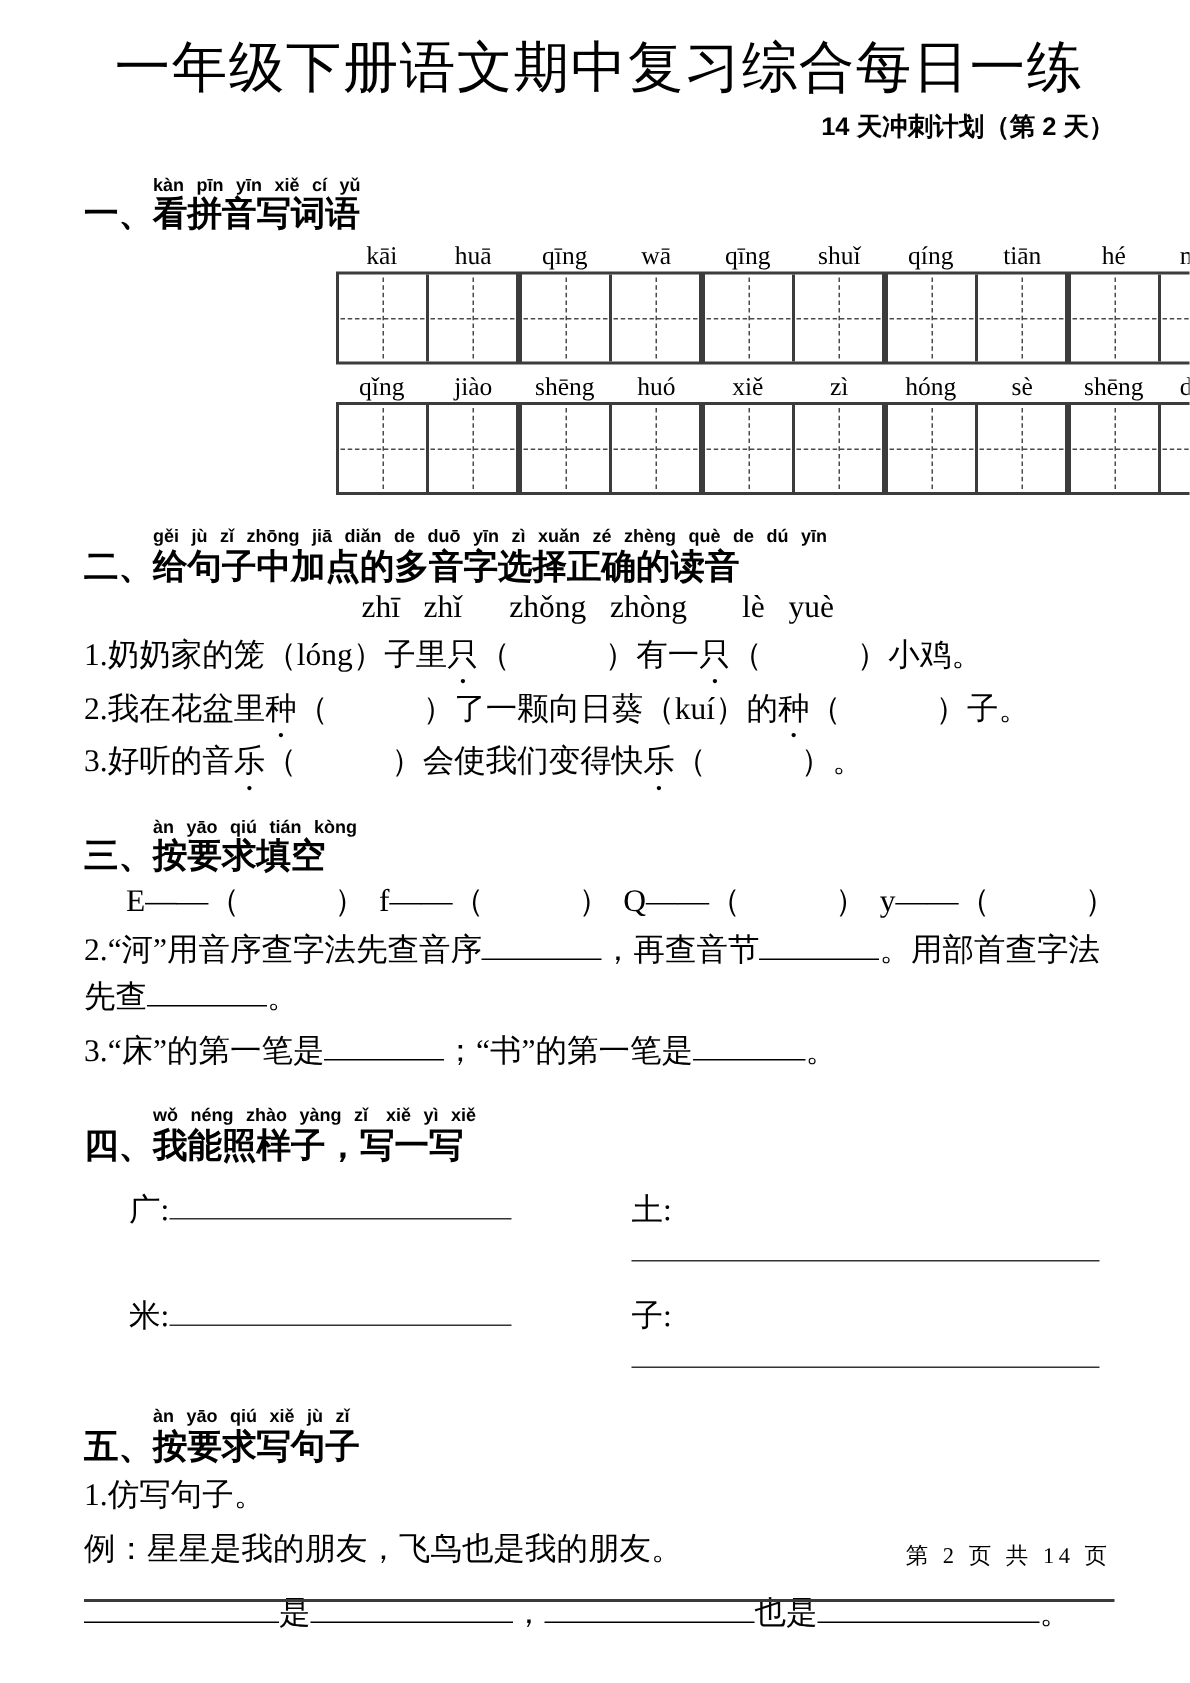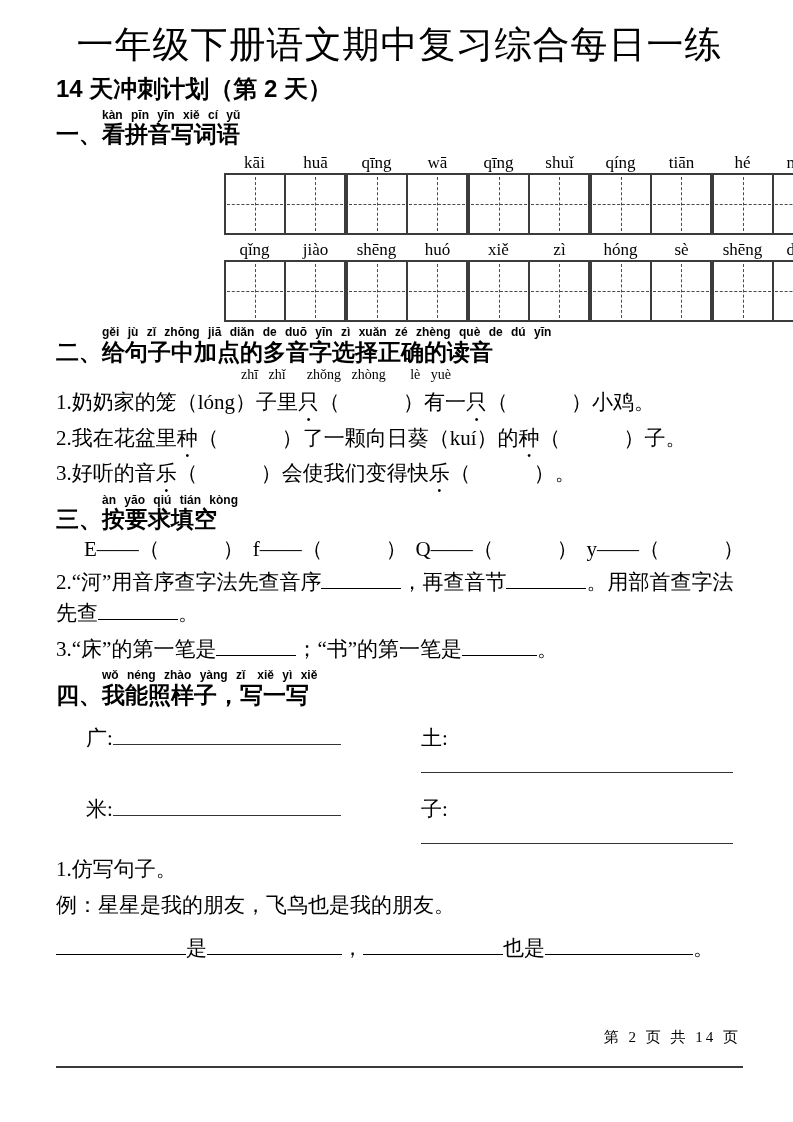--- a/index.html
+++ b/index.html
@@ -11,25 +11,25 @@
   .page{padding:24px 50px 0 56px;}
 
   
   .main-title{
     font-family:"Liberation Sans","DejaVu Sans",sans-serif;
     font-weight:400;font-size:37px;text-align:center;letter-spacing:1px;
     line-height:1.15;margin:0;
   }
   .sub-title{
     font-family:"Liberation Sans","DejaVu Sans",sans-serif;
-    font-weight:900;font-size:24px;text-align:left;margin:6px 0 0 0;
-  }
-
-  
-  .sec{margin-top:4px;}
+    font-weight:900;font-size:17px;text-align:right;margin:6px 0 0 0;
+  }
+
+  
+  .sec{margin-top:21px;}
   .sec-py{
     font-family:"Liberation Sans","DejaVu Sans",sans-serif;
     font-size:12px;font-weight:700;margin-left:46px;line-height:1.05;
     word-spacing:5px;letter-spacing:0;
   }
   .sec-title{
     font-family:"Liberation Sans","DejaVu Sans",sans-serif;
     font-weight:900;font-size:23px;margin:0;line-height:1.15;
   }
 
@@ -39,21 +39,21 @@
   .pyrow{display:flex;font-size:17px;line-height:1.25;}
   .pyrow span{flex:1;text-align:center;white-space:nowrap;}
   .gridbox{display:flex;border:2px solid #3c3c3c;height:58px;background:#fff;}
   .cell{flex:1;position:relative;}
   .cell + .cell{border-left:2px solid #3c3c3c;}
   .cell::before{content:"";position:absolute;left:50%;top:2px;bottom:2px;border-left:1.5px dashed #4a4a4a;}
   .cell::after{content:"";position:absolute;top:50%;left:1px;right:1px;border-top:1.5px dashed #4a4a4a;}
 
   
   .bodyline{font-size:21px;line-height:1.5;margin:4px 0 0 0;}
-  .choices{font-size:14px;margin:2px 0 0 185px;white-space:pre;}
+  .choices{font-size:21px;margin:2px 0 0 185px;white-space:pre;}
   .dc{position:relative;display:inline-block;}
   .dc::after{content:"•";position:absolute;left:50%;transform:translateX(-50%);bottom:-0.62em;font-size:12px;line-height:1;}
 
   .blank{display:inline-block;border-bottom:1.6px solid #000;height:1em;vertical-align:baseline;}
   .w75{width:75px}.w80{width:80px}
   .w130{width:130px}.w135{width:135px}.w140{width:140px}.w148{width:148px}
 
   
   .letters{display:flex;justify-content:space-between;width:660px;margin:2px 0 0 28px;font-size:21px;}
 
@@ -229,20 +229,24 @@
   <div class="s4row">
     <div class="s4item-left"><span>广:</span><span class="wline wl230"></span></div>
     <div class="s4item-right"><span>土:</span><span class="wline wl315"></span></div>
   </div>
 
   <div class="s4row">
     <div class="s4item-left"><span>米:</span><span class="wline wl230"></span></div>
     <div class="s4item-right"><span>子:</span><span class="wline wl315"></span></div>
   </div>
 
+  <div class="sec" style="margin-top:20px;">
+    <div class="sec-py">àn yāo qiú xiě jù zǐ</div>
+    <div class="sec-title">五、按要求写句子</div>
+  </div>
 
   <p class="bodyline">1.仿写句子。</p>
   <p class="bodyline">例：星星是我的朋友，飞鸟也是我的朋友。</p>
 
   <div class="fillline"><span class="blank w130"></span><span>是</span><span class="blank w135"></span><span>，</span><span class="blank w140"></span><span>也是</span><span class="blank w148"></span><span>。</span></div>
 
 </div>
 
 <div class="footer-rule"></div>
 <div class="footer-text">第 2 页 共 14 页</div>

